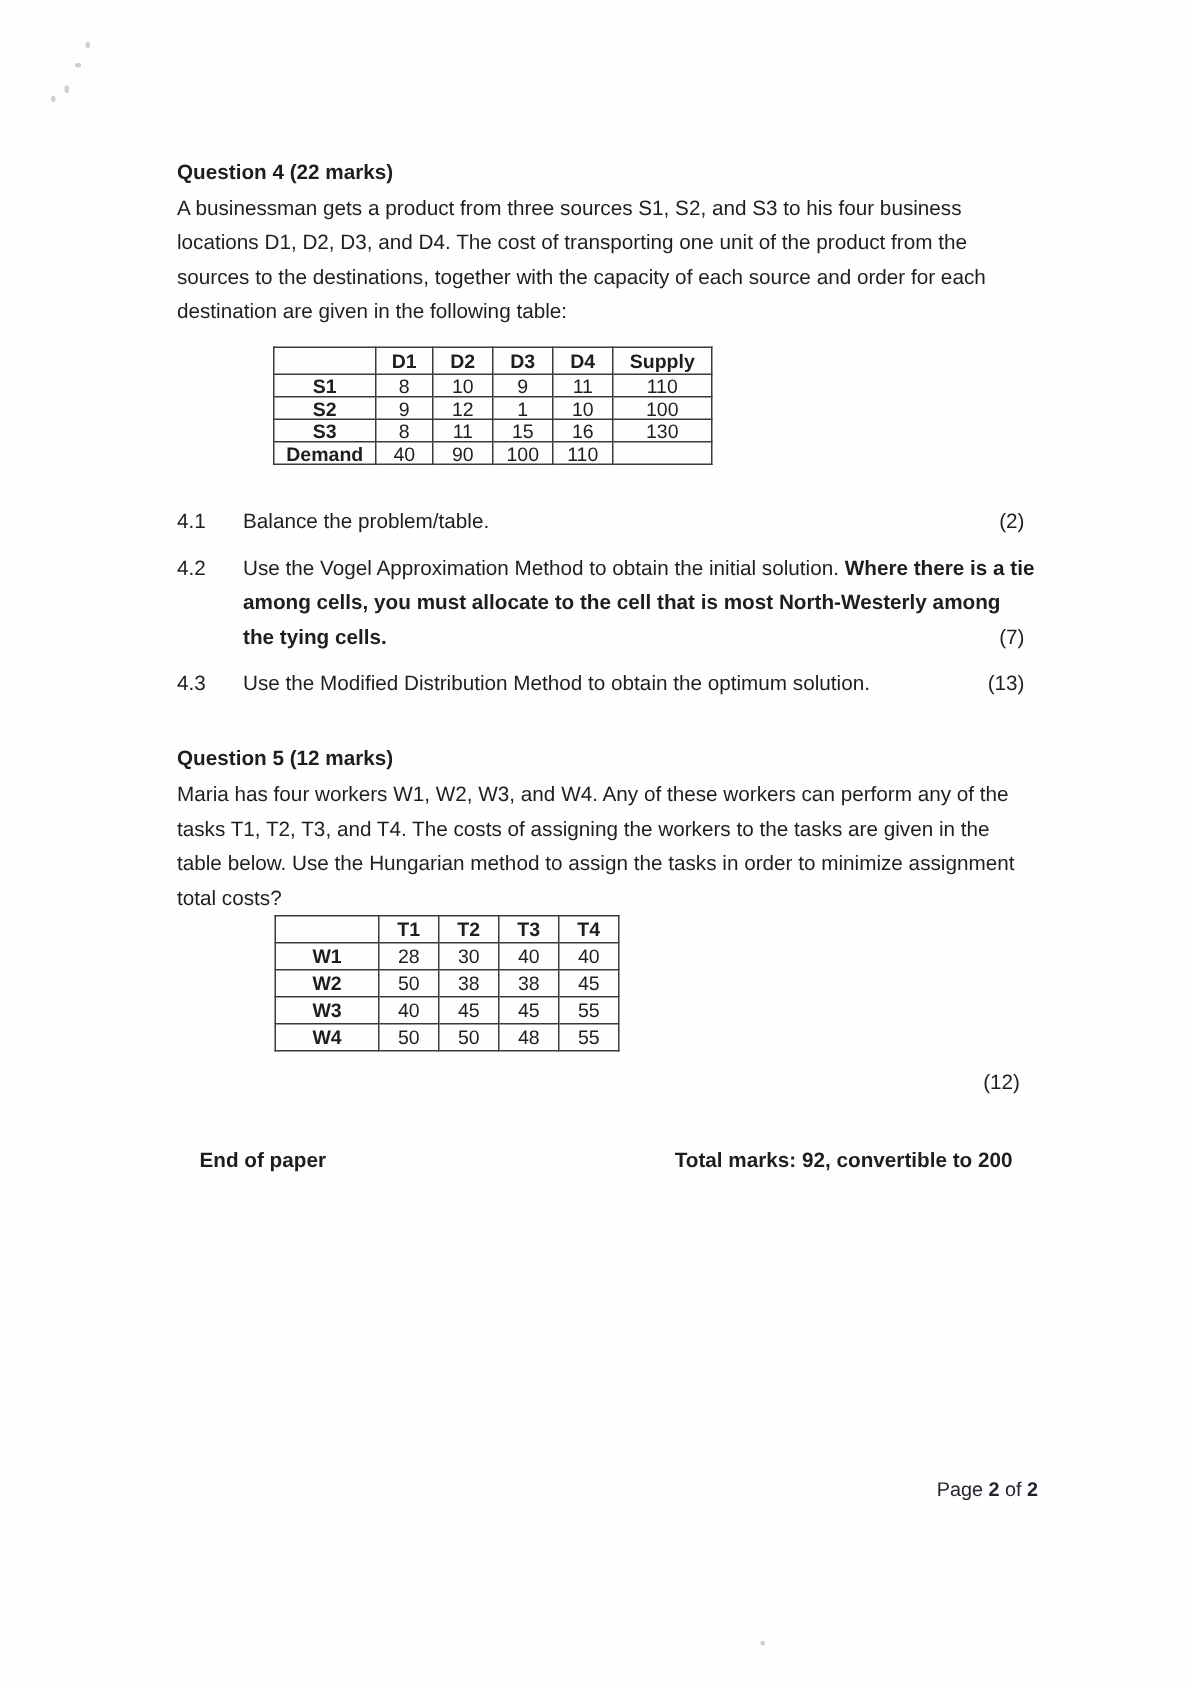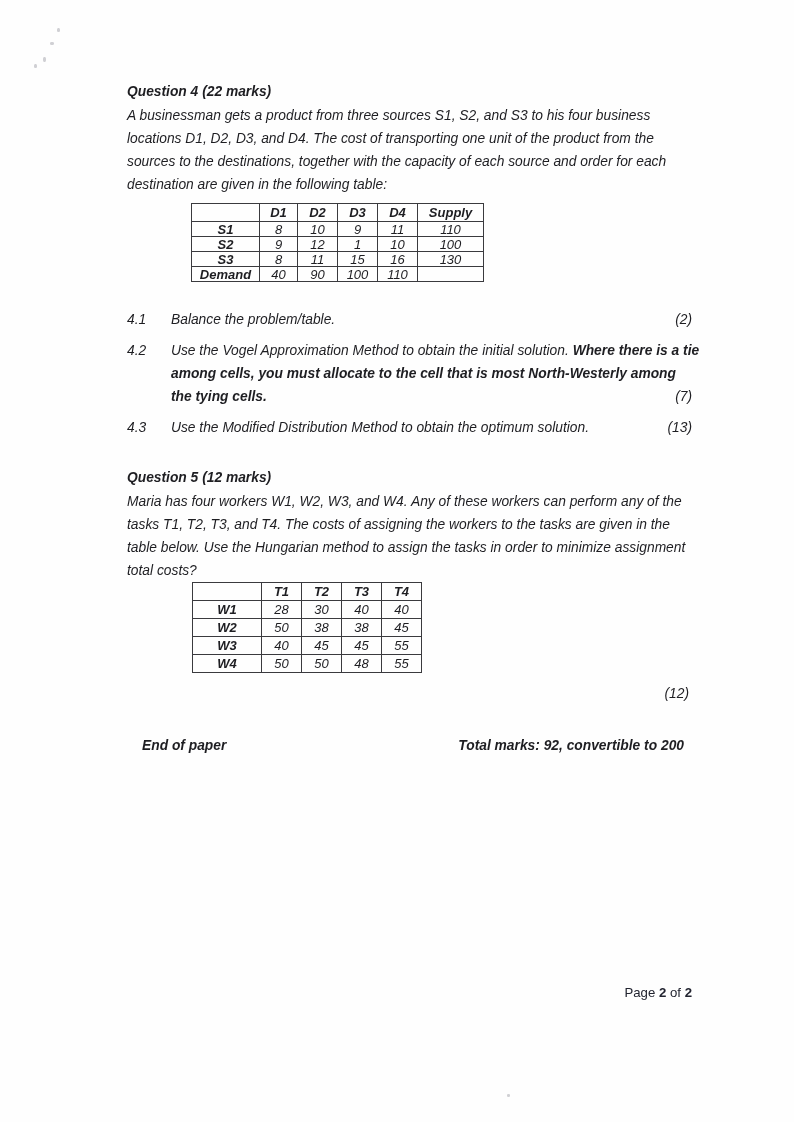--- a/index.html
+++ b/index.html
@@ -6,48 +6,47 @@
   html, body { width:794px; height:1122px; }
   body {
     background:#fefefe;
     font-family:"Liberation Sans", sans-serif;
     color:#1e1e22;
     position:relative;
     overflow:hidden;
   }
   .content {
     position:absolute;
-    left:127px;
+    left:118px;
     top:0;
     width:573px;
-    padding-top:80px;
+    padding-top:103px;
     font-size:13.8px;
     line-height:23px;
-    font-style:italic;
   }
   .heading { font-weight:bold; font-size:13.8px; line-height:23px; }
   .intro { margin-top:1px; }
   .q5-heading { margin-top:27px; }
 
   
   .grid {
     border-collapse:collapse;
     table-layout:fixed;
   }
   .grid th, .grid td {
     border:1.6px solid #3a3a3e;
     text-align:center;
     vertical-align:middle;
     font-size:13px;
     line-height:1;
     padding:0 2px;
   }
   .grid th { font-weight:bold; }
   .grid td { font-weight:normal; }
-  .t1 { margin-top:7px; margin-left:64px; }
+  .t1 { margin-top:12px; margin-left:64px; }
   .t1 tr > *:nth-child(1){ width:68px; }
   .t1 tr > *:nth-child(2){ width:38px; }
   .t1 tr > *:nth-child(3){ width:40px; }
   .t1 tr > *:nth-child(4){ width:40px; }
   .t1 tr > *:nth-child(5){ width:40px; }
   .t1 tr > *:nth-child(6){ width:66px; }
   .t1 thead th { height:18px; }
   .t1 tbody th, .t1 tbody td { height:15px; }
   .t2 { margin-top:0px; margin-left:65px; }
   .t2 tr > *:nth-child(1){ width:69px; }

